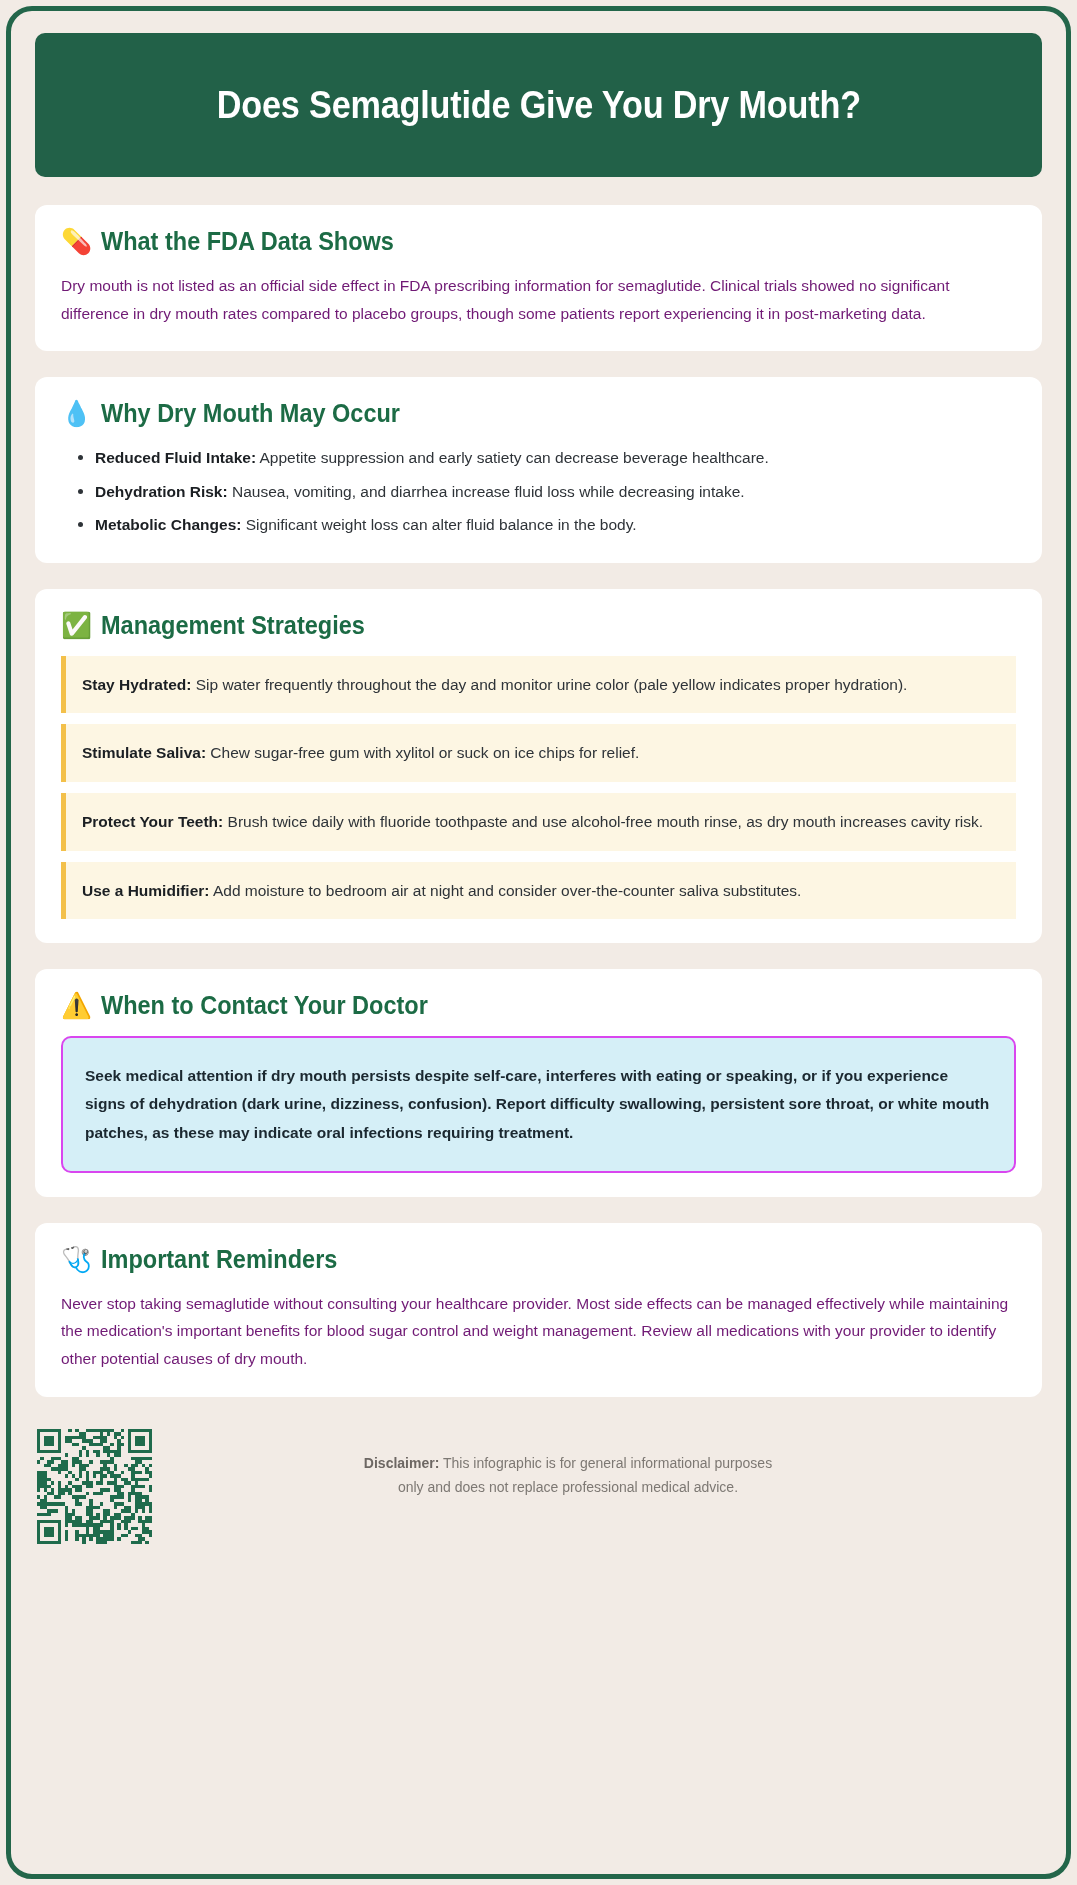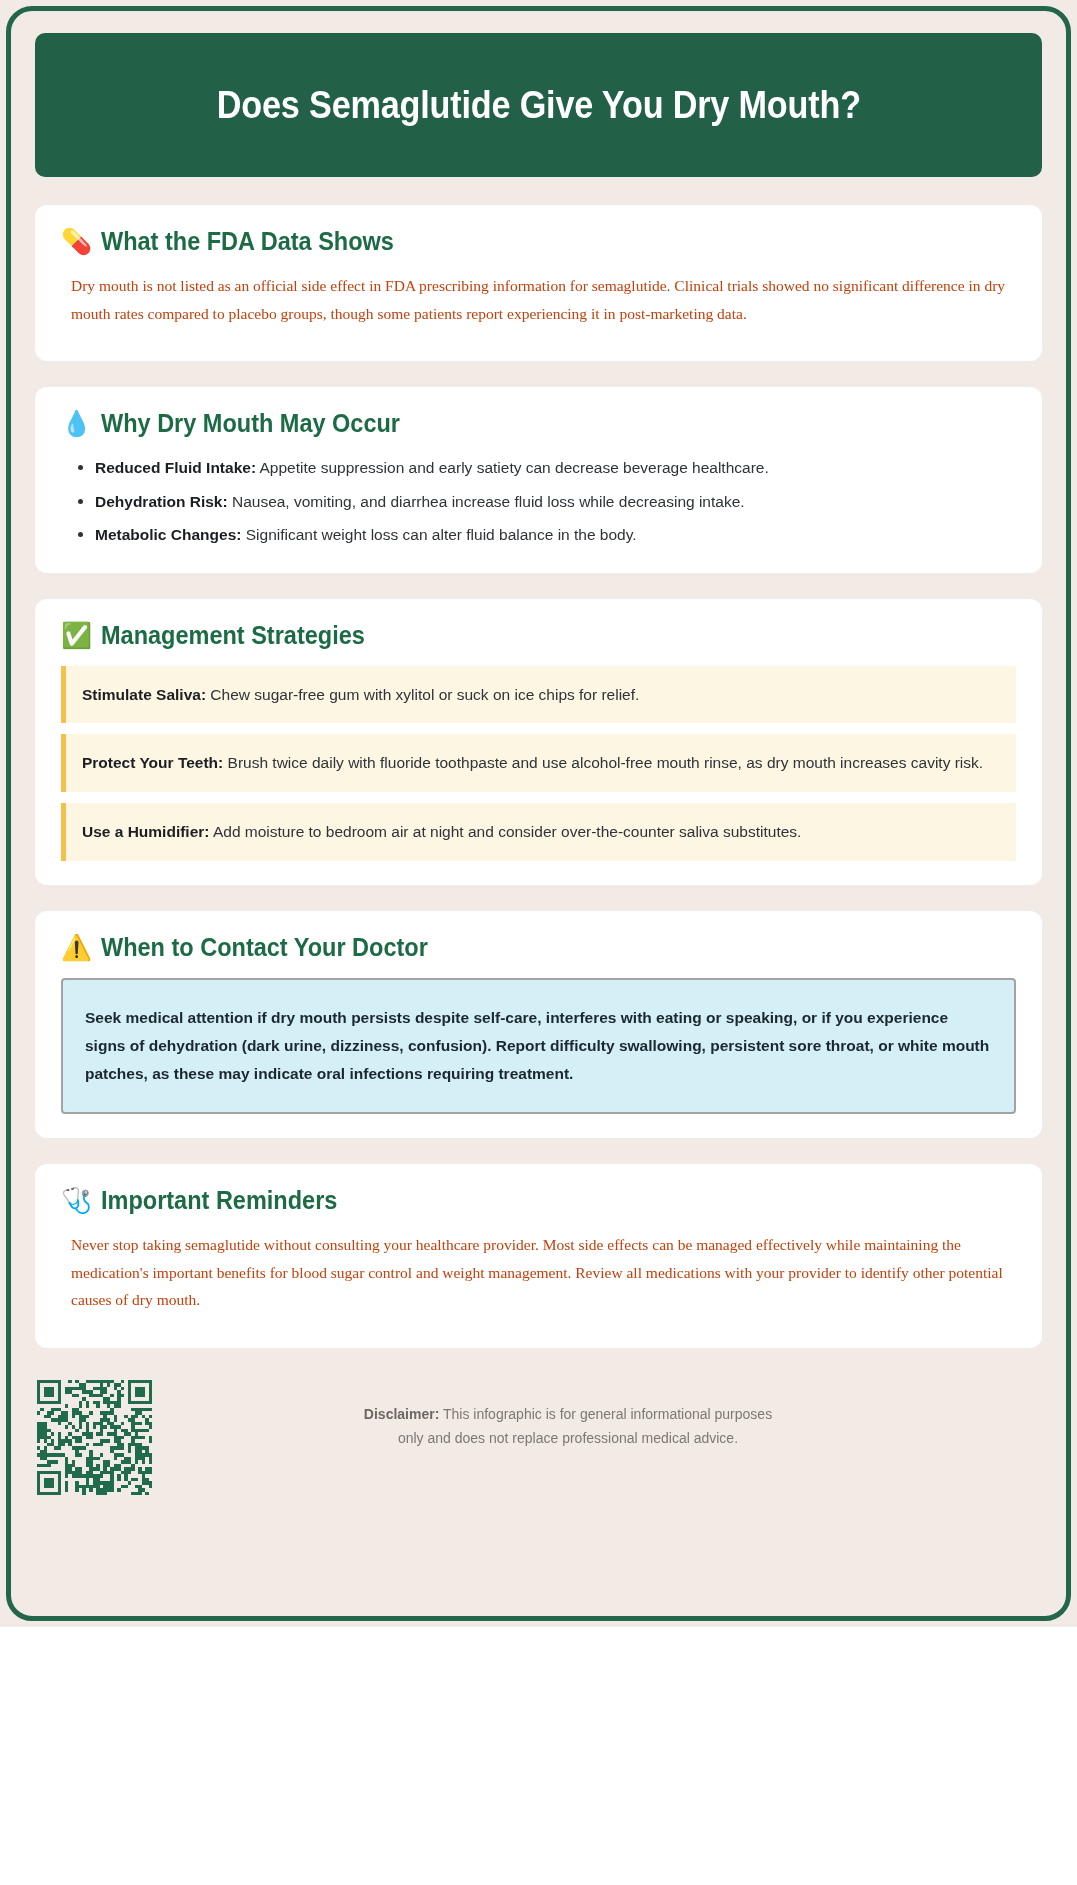--- a/index.html
+++ b/index.html
@@ -10,21 +10,21 @@
     background: #ffffff;
   }
   body {
     width: 1077px;
     height: 1885px;
     font-family: "Liberation Sans", sans-serif;
     overflow: hidden;
   }
   .page {
     width: 1077px;
-    height: 1627px;
+    height: 1885px;
     background: #f2ebe5;
     border: 6px solid #22percent;
     position: relative;
   }
   .frame {
     position: absolute;
     left: 6px;
     top: 6px;
     right: 6px;
     bottom: 6px;
@@ -84,25 +84,25 @@
     margin: 0;
     color: #1c6b45;
     font-size: 25px;
     font-weight: 700;
     font-family: "Liberation Sans Narrow", "Liberation Sans", sans-serif;
     transform: scaleX(0.94);
     transform-origin: left center;
     letter-spacing: 0px;
   }
   .body-text {
-    margin: 10px;
-    color: #c2410c;
+    margin: 0;
+    color: #701a75;
     font-size: 15.5px;
     line-height: 1.78;
-    font-family: Liberation Serif, serif;
+    font-family: Liberation Sans, sans-serif;
   }
 
   
   ul.bullets {
     margin: 0;
     padding-left: 34px;
     list-style: none;
   }
   ul.bullets li {
     position: relative;
@@ -134,22 +134,22 @@
     font-size: 15.5px;
     line-height: 1.78;
     color: #2e3338;
     font-family: "Liberation Sans Narrow", "Liberation Sans", sans-serif;
   }
   .tip:last-child { margin-bottom: 0; }
 
   
   .alert {
     background: #d5eff7;
-    border: 2px solid #a3a3a3;
-    border-radius: 4px;
+    border: 2px solid #d946ef;
+    border-radius: 10px;
     padding: 24px 22px;
     color: #1b2830;
     font-size: 15.5px;
     line-height: 1.82;
     font-weight: 700;
     font-family: "Liberation Sans Narrow", "Liberation Sans", sans-serif;
   }
 
   
   .footer {
@@ -210,20 +210,23 @@
           <li>
             <span class="lbl">Metabolic Changes:</span><span> Significant weight loss can alter fluid balance in the body.</span>
           </li>
         </ul>
       </div>
 
       <div class="card">
         <div class="card-head">
           <span class="ico">✅</span>
           <h2>Management Strategies</h2>
+        </div>
+        <div class="tip">
+          <span class="lbl">Stay Hydrated:</span><span> Sip water frequently throughout the day and monitor urine color (pale yellow indicates proper hydration).</span>
         </div>
         <div class="tip">
           <span class="lbl">Stimulate Saliva:</span><span> Chew sugar-free gum with xylitol or suck on ice chips for relief.</span>
         </div>
         <div class="tip">
           <span class="lbl">Protect Your Teeth:</span><span> Brush twice daily with fluoride toothpaste and use alcohol-free mouth rinse, as dry mouth increases cavity risk.</span>
         </div>
         <div class="tip">
           <span class="lbl">Use a Humidifier:</span><span> Add moisture to bedroom air at night and consider over-the-counter saliva substitutes.</span>
         </div>

